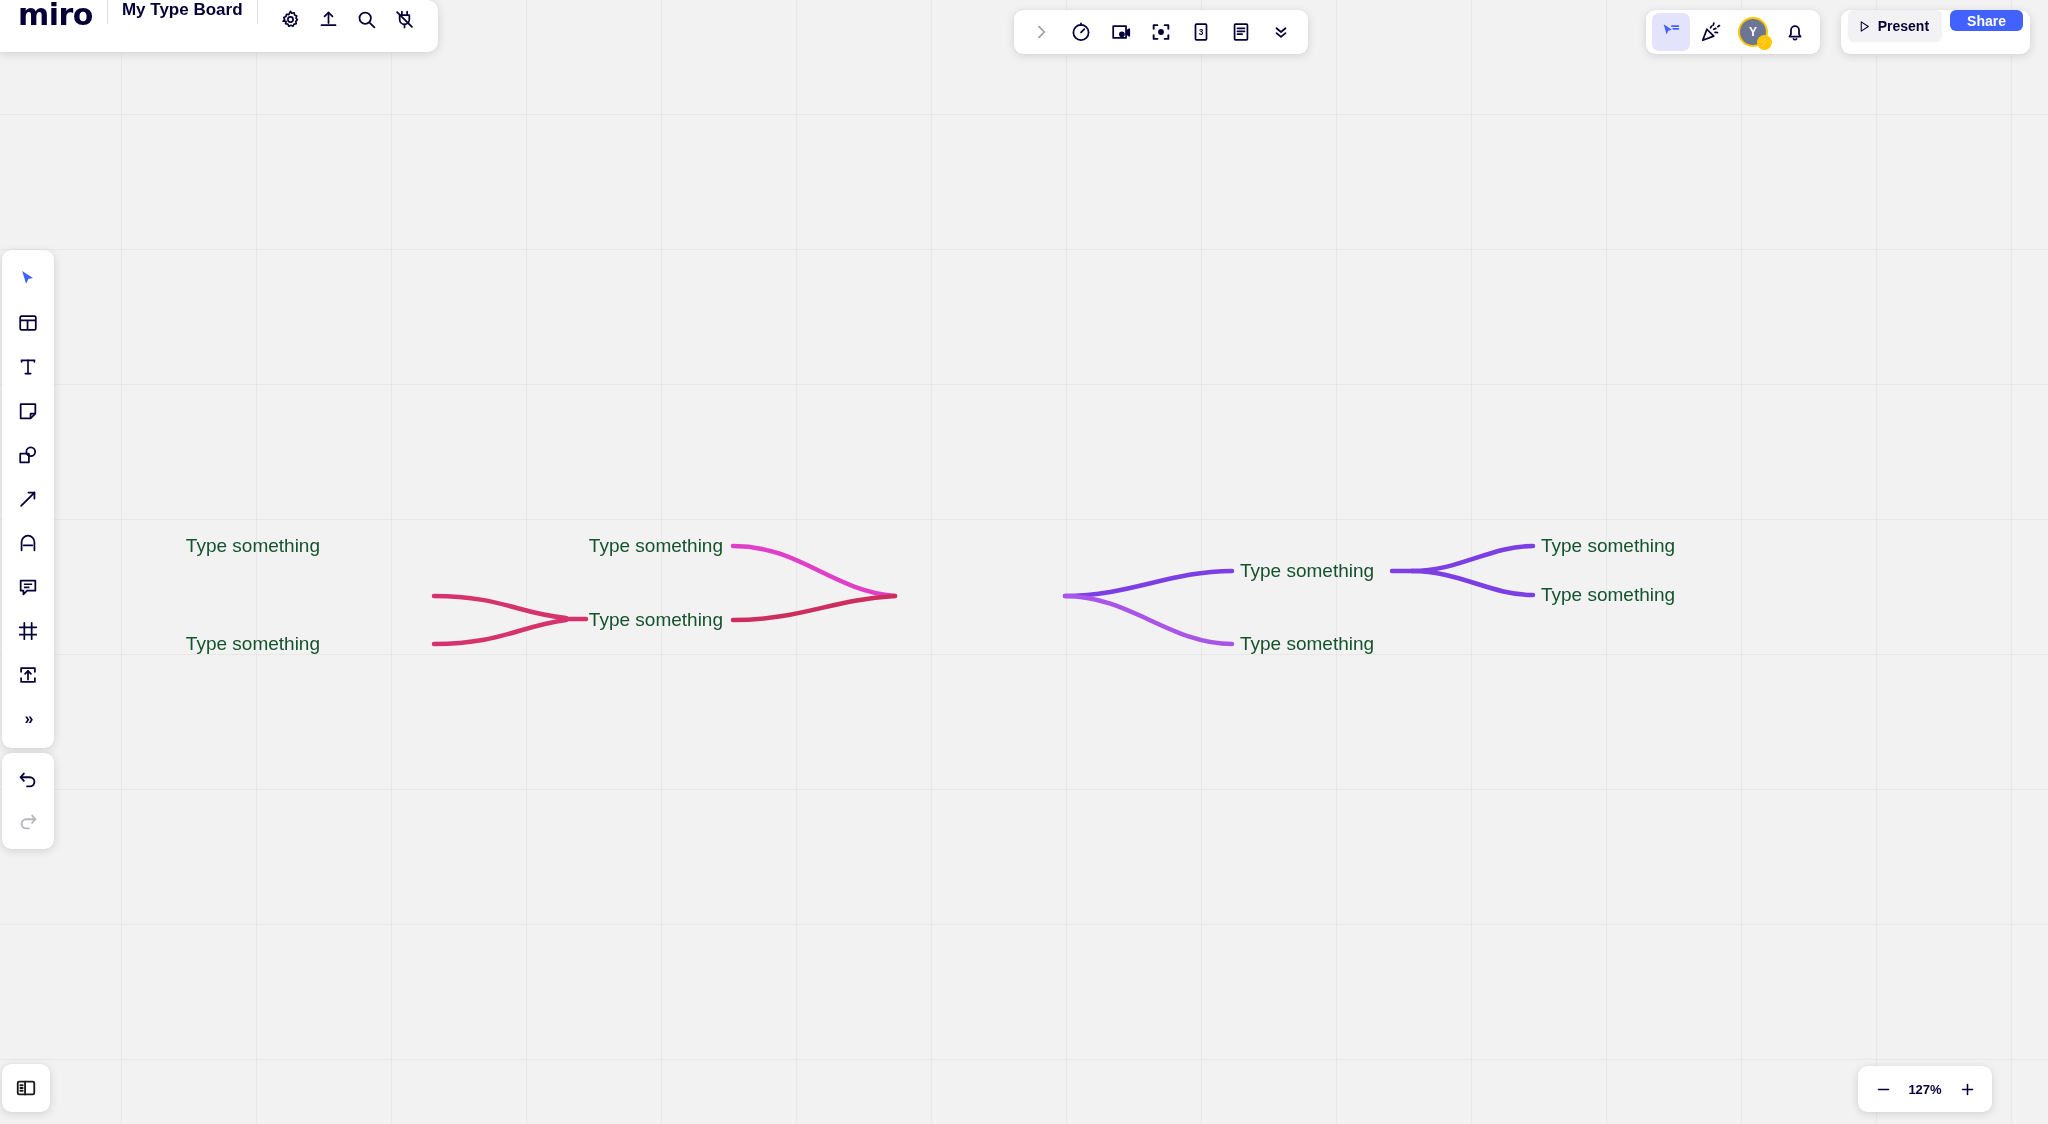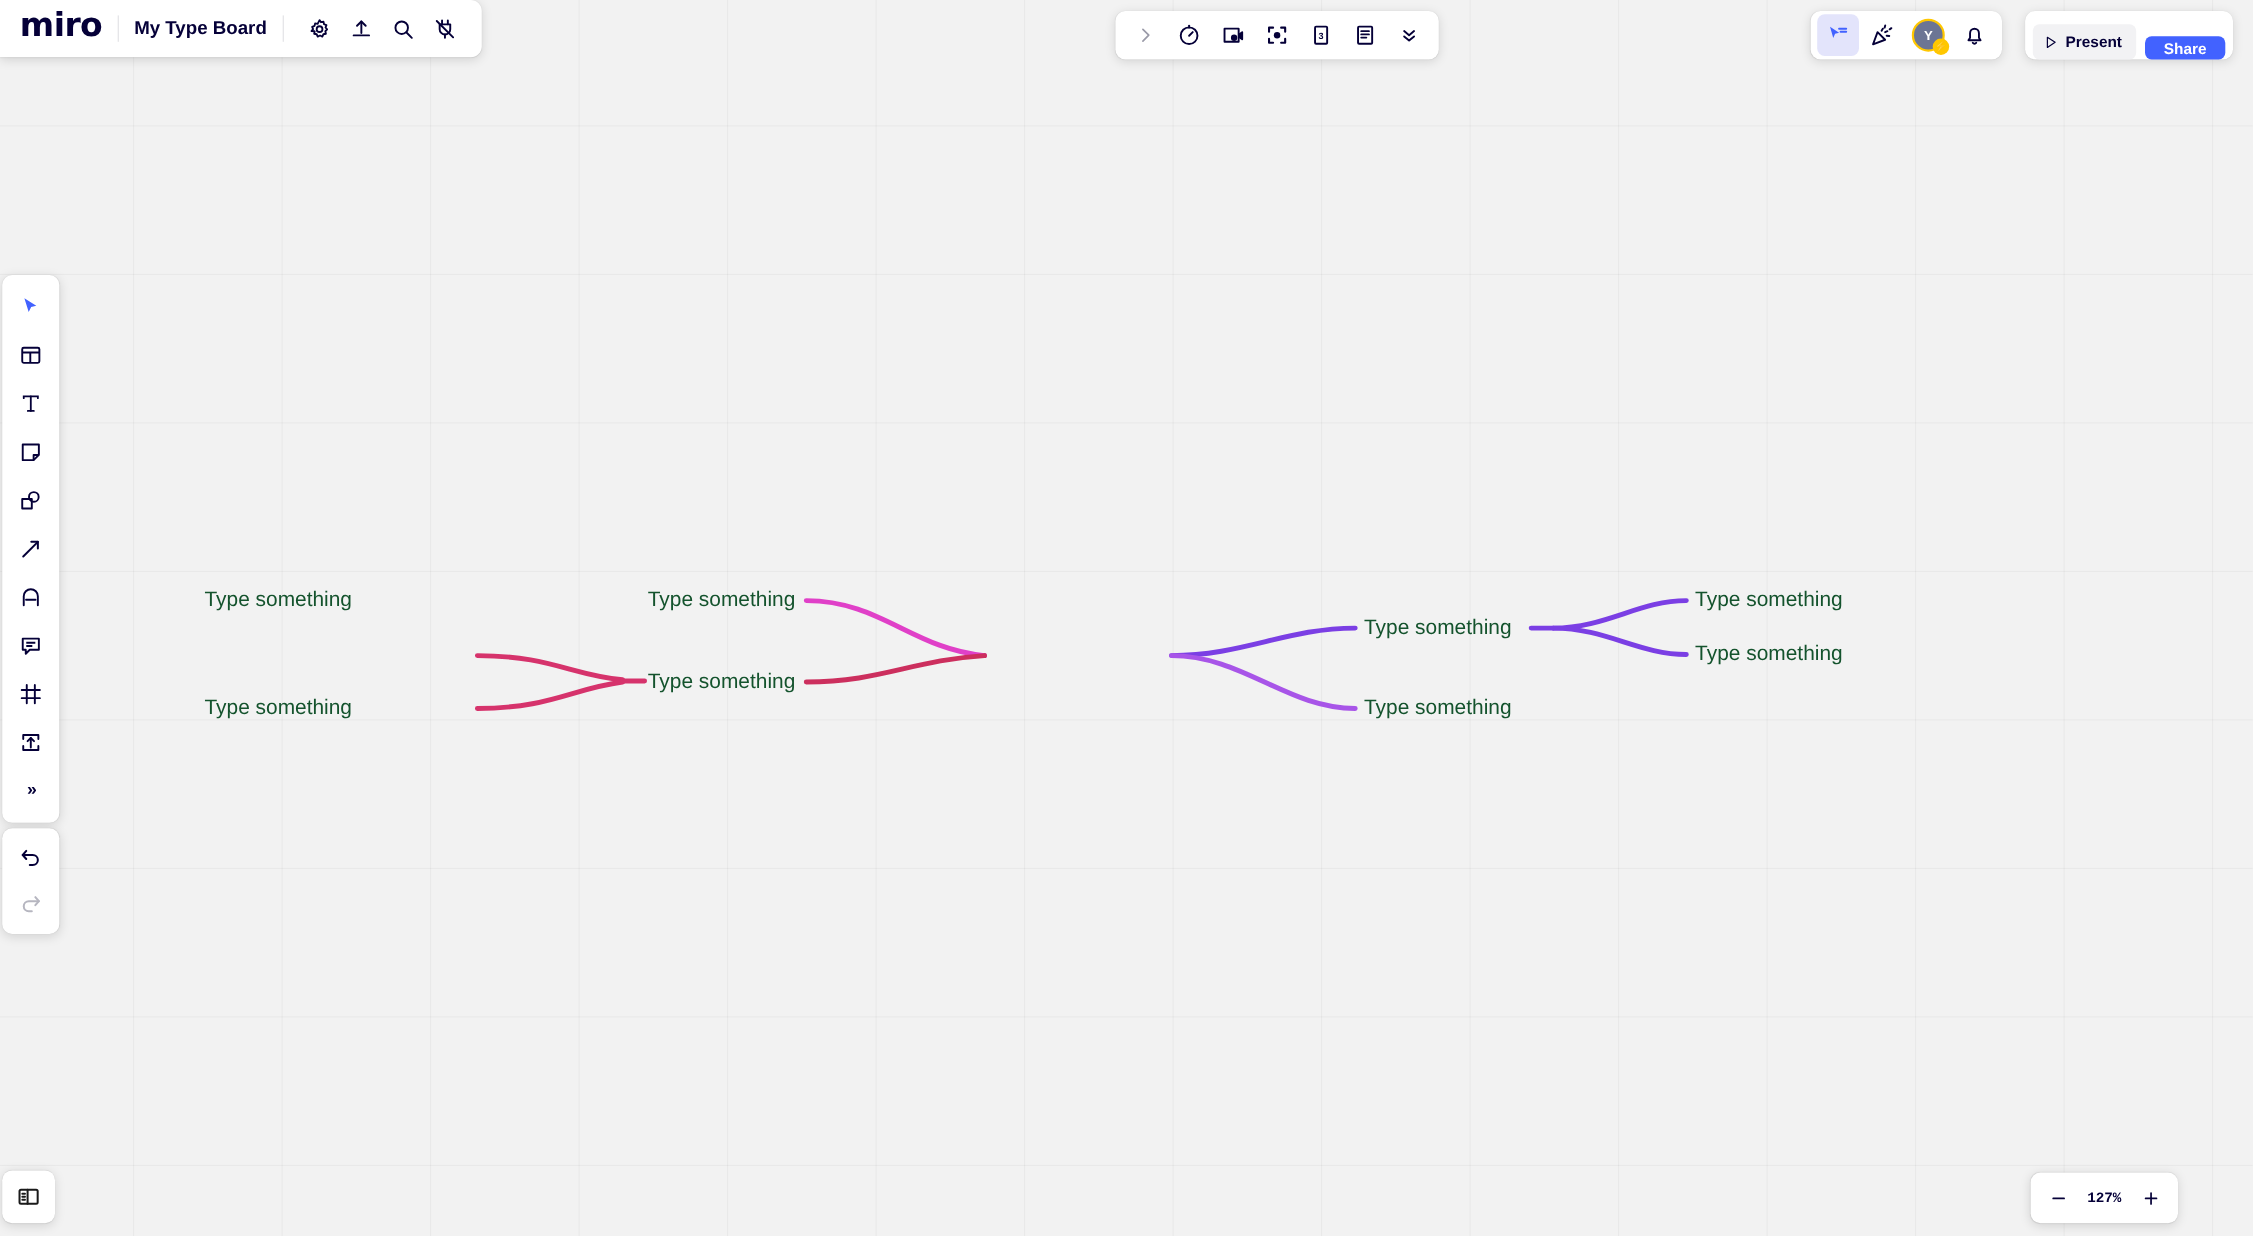--- a/index.html
+++ b/index.html
@@ -28,21 +28,21 @@
     position: absolute;
     background: #ffffff;
     border-radius: 10px;
     box-shadow: 0 2px 10px rgba(0,0,0,0.13), 0 0 1px rgba(0,0,0,0.10);
   }
 
   
   #topleft-bar {
     left: 0; top: 0;
     height: 52px;
-    display: flex; align-items: center;
+    display: flex; align-items: flex-start;
     padding: 0 14px 0 18px;
     gap: 0px;
     border-radius: 0 10px 10px 0;
   }
   .miro-logo {
     font-family: "DejaVu Sans", sans-serif;
     font-size: 30px; font-weight: 700;
     color: #050038; letter-spacing: -0.5px;
     line-height: 1; padding-bottom: 4px;
   }
@@ -126,21 +126,21 @@
   .avatar-badge {
     position: absolute; right: -4px; bottom: -3px;
     width: 15px; height: 15px; border-radius: 50%;
     background: #ffc700;
     display: flex; align-items: center; justify-content: center;
     font-size: 10px; line-height: 1; color: #050038;
   }
   #present-share {
     right: 18px; top: 10px;
     height: 44px;
-    display: flex; align-items: flex-end;
+    display: flex; align-items: flex-start;
     padding: 0 7px; gap: 8px;
     border-radius: 9px;
   }
   .btn-present {
     height: 32px; padding: 0 13px 0 10px;
     display: flex; align-items: center; gap: 7px;
     background: #f2f2f4; border-radius: 6px;
     font-size: 14px; font-weight: 700; color: #050038;
     cursor: pointer; white-space: nowrap;
   }
@@ -153,26 +153,25 @@
   }
 
   
   #bottom-left {
     left: 2px; bottom: 12px;
     width: 48px; height: 48px;
     display: flex; align-items: center; justify-content: center;
     border-radius: 9px; cursor: pointer;
   }
   #zoom-bar {
-    right: 68px; bottom: 12px;
+    right: 56px; bottom: 12px;
     height: 46px;
     display: flex; align-items: center;
     padding: 12px 8px; gap: 2px;
     border-radius: 9px;
-    font-family: Liberation Mono, monospace;
   }
   .zoom-btn {
     width: 34px; height: 34px;
     display: flex; align-items: center; justify-content: center;
     border-radius: 6px; cursor: pointer;
     color: #050038;
   }
   .zoom-level {
     font-size: 13px; font-weight: 700; color: #050038;
     min-width: 46px; text-align: center; cursor: pointer;

